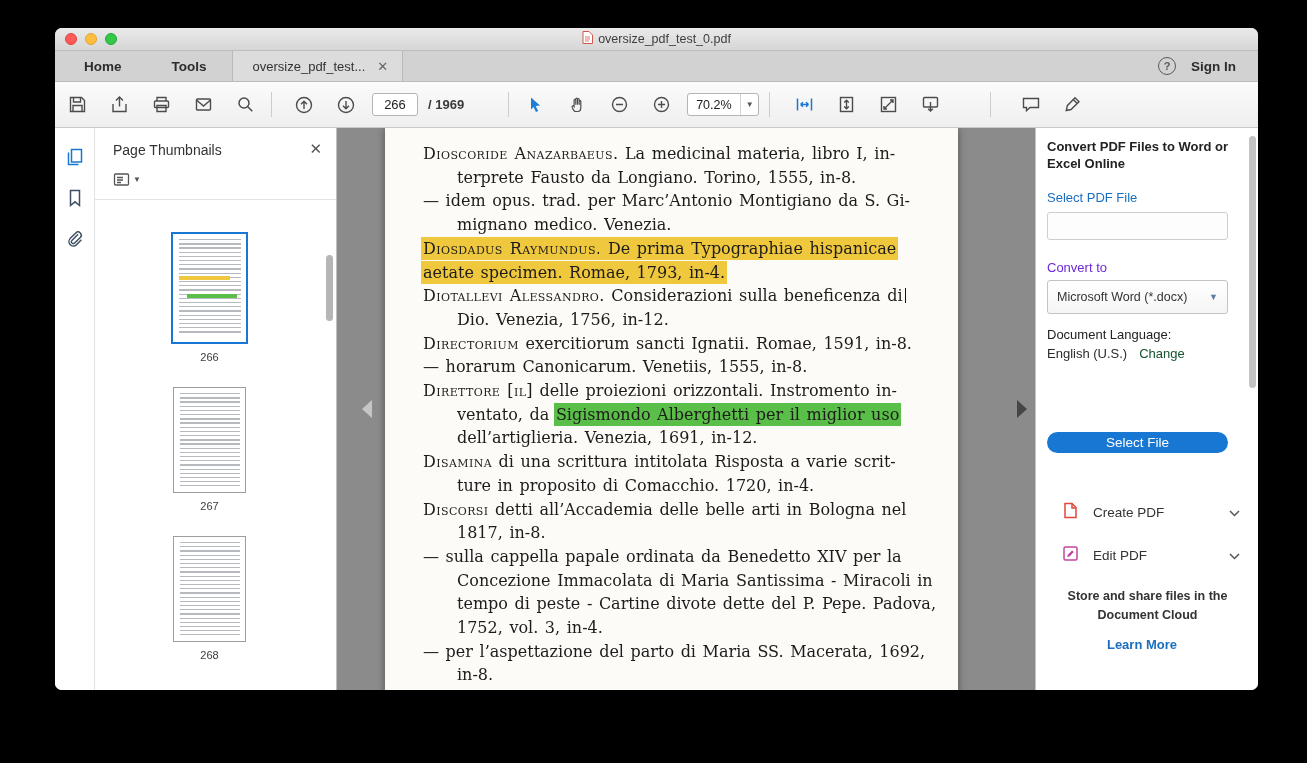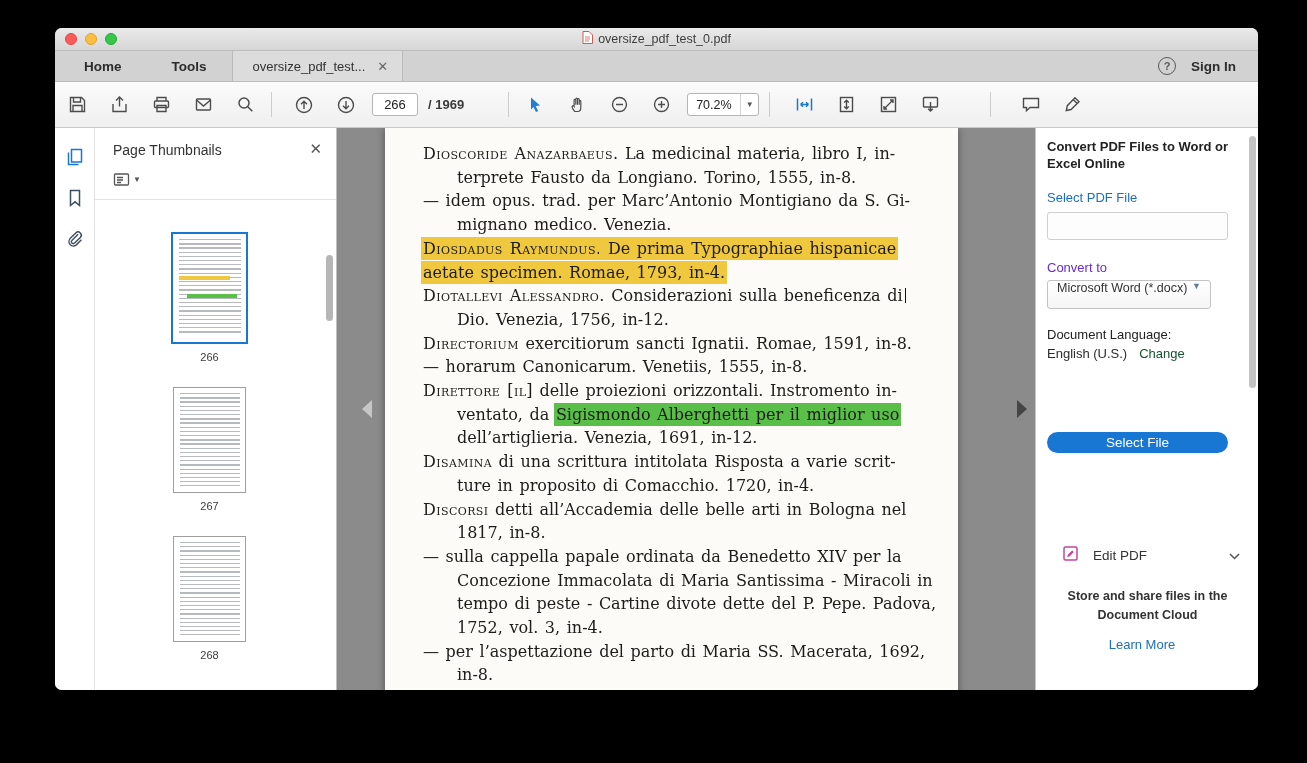--- a/index.html
+++ b/index.html
@@ -107,41 +107,41 @@
 
   
   .toolspanel { width:223px; background:#fff; border-left:1px solid #c6c6c6;
                 position:relative; font-size:13px; color:#2b2b2b; }
   .tp-heading { position:absolute; top:10px; left:11px; width:196px;
                 font-weight:700; color:#222; line-height:17px; }
   .tp-selectpdf { position:absolute; top:62px; left:11px; color:#1a6fc0; }
   .tp-fileinput { position:absolute; top:84px; left:11px; width:181px; height:28px;
                   border:1px solid #cfcfcf; border-radius:3px; background:#fdfdfd; }
   .tp-convertto { position:absolute; top:132px; left:11px; color:#6d28d9; }
-  .tp-dropdown { position:absolute; top:152px; left:11px; width:164px; height:29px;
+  .tp-dropdown { position:absolute; top:152px; left:11px; width:181px; height:29px;
                  border:1px solid #c3c3c3; border-radius:3px;
                  background:linear-gradient(#fff,#f5f5f5);
-                 display:flex; align-items:flex-start; justify-content:space-between;
-                 padding:0 9px; font-size:12.5px; color:#333; }
+                 display:flex; align-items:center; justify-content:space-between;
+                 padding:16px 9px; font-size:12.5px; color:#333; }
   .dd-caret { font-size:9px; color:#5f7d9c; }
   .tp-lang-label { position:absolute; top:199px; left:11px; color:#222; }
   .tp-lang-line { position:absolute; top:218px; left:11px; }
   .tp-lang-line .chg { color:#14532d; margin-left:12px;text-align:right; }
   .tp-selectfile { position:absolute; top:304px; left:11px; width:181px; height:21px;
                    background:#1877d2; color:#fff; border:none; border-radius:15px;
                    font-size:13.5px; display:flex; align-items:center; justify-content:center; }
   .tp-tool-row { position:absolute; left:0; right:0; height:30px;
                  display:flex; align-items:center; padding:0 18px 0 25px; gap:13px; }
   .tp-tool-row .grow { flex:1; font-size:13.5px; color:#333; }
   .row-create { top:369px; }
   .row-edit { top:412px; }
   .tp-store { position:absolute; top:459px; left:20px; width:183px; text-align:center;
               font-size:12.5px; font-weight:600; color:#333; line-height:19px; }
   .tp-learnmore { position:absolute; top:509px; left:0; right:10px; text-align:center;
-                  color:#1a6fc0; font-size:13px; }
+                  color:#1a6fc0; font-size:13px;font-weight:bold; }
   .tp-scrollbar { position:absolute; right:2px; top:8px; width:7px; height:252px;
                   background:#c3c3c3; border-radius:4px; }
 </style>
 </head>
 <body>
 
 <div class="window">
 
   <div class="titlebar">
     <div class="traffic">
@@ -392,20 +392,34 @@
       <div class="tp-dropdown">
         <span>Microsoft Word (*.docx)</span>
         <span class="dd-caret">▼</span>
       </div>
       <div class="tp-lang-label">Document Language:</div>
       <div class="tp-lang-line">
         <span>English (U.S.)</span><span class="chg">Change</span>
       </div>
       <div class="tp-selectfile">Select File</div>
 
+      <div class="tp-tool-row row-create">
+        <span>
+          <svg width="19" height="19" viewBox="0 0 19 19" fill="none" stroke="#e0483c" stroke-width="1.5">
+              <path d="M4 2.5h7l4 4v10H4z"></path>
+              <path d="M11 2.5V7h4"></path>
+            </svg>
+        </span>
+        <span class="grow">Create PDF</span>
+        <span>
+          <svg width="11" height="7" viewBox="0 0 11 7" fill="none" stroke="#555" stroke-width="1.5">
+              <path d="m1 1 4.5 4.5L10 1"></path>
+            </svg>
+        </span>
+      </div>
 
       <div class="tp-tool-row row-edit">
         <span>
           <svg width="19" height="19" viewBox="0 0 19 19">
               <rect x="3" y="3" width="13" height="13" rx="1.5" fill="none" stroke="#c4459c" stroke-width="1.5"></rect>
               <path d="m6.2 13 .6-2.3 4.3-4.3 1.7 1.7-4.3 4.3z" fill="#c4459c"></path>
             </svg>
         </span>
         <span class="grow">Edit PDF</span>
         <span>

